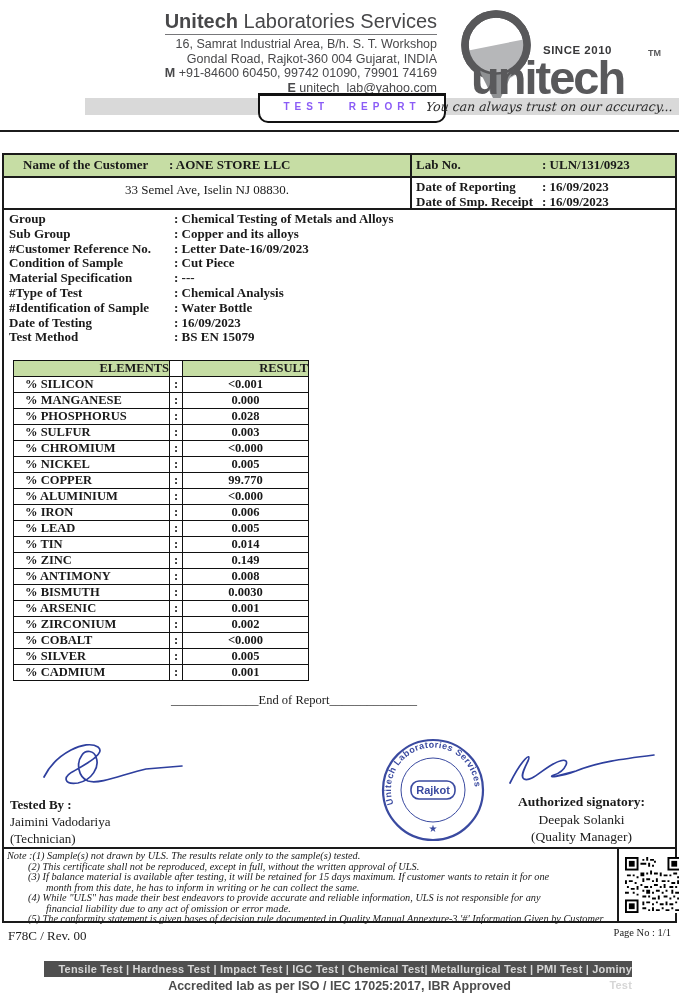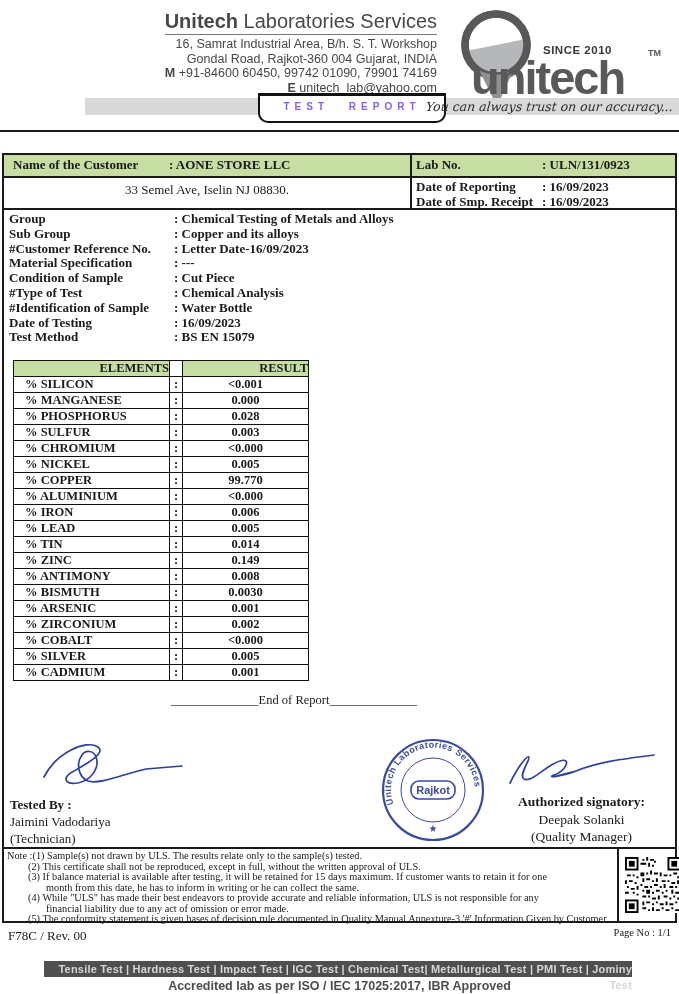--- a/index.html
+++ b/index.html
@@ -29,21 +29,21 @@
             font-weight:bold;font-size:10px;letter-spacing:5px;word-spacing:12px;color:#8b5cf6;}
   .tagline{position:absolute;right:6px;top:99px;font-style:italic;
            font-family:"DejaVu Serif",serif;font-size:12.5px;color:#2b2b2b;transform:skewX(-6deg);}
   .top-rule{position:absolute;left:0;right:0;top:130px;height:2px;background:#1c1c1c;}
   
   .doc{position:absolute;left:2px;top:153px;width:671px;height:766px;border:2px solid #1a1a1a;}
   .c-row1{position:absolute;left:0;top:0;width:100%;height:21px;background:#c6dda4;
           border-bottom:2px solid #1a1a1a;font-size:13px;font-weight:bold;}
   .c-vdiv{position:absolute;left:406px;top:0;width:2px;height:53px;background:#1a1a1a;}
   .c-hdiv{position:absolute;left:0;top:53px;width:100%;height:2px;background:#1a1a1a;}
-  .c-name-label{position:absolute;left:9px;top:2px;}
+  .c-name-label{position:absolute;left:19px;top:2px;}
   .c-name-value{position:absolute;left:165px;top:2px;}
   .c-lab-label{position:absolute;left:412px;top:2px;font-size:13px;font-weight:bold;}
   .c-lab-value{position:absolute;left:538px;top:2px;font-size:13px;font-weight:bold;}
   .c-addr{position:absolute;left:0;top:27px;width:406px;text-align:center;font-size:13px;}
   .c-line{position:absolute;left:412px;font-size:13px;font-weight:bold;display:flex;}
   .c-line .lab{width:126px;flex:none;}
   
   .details{position:absolute;left:5px;top:57px;width:662px;}
   .d-row{display:flex;font-size:13px;font-weight:bold;line-height:14.8px;}
   .d-label{width:165px;flex:none;}
@@ -61,21 +61,21 @@
   
   .sig-left{position:absolute;left:30px;top:578px;}
   .tested{position:absolute;left:6px;top:641px;font-size:13px;line-height:17px;}
   .tested .b{font-weight:bold;}
   .stamp{position:absolute;left:376px;top:582px;}
   .sig-right{position:absolute;left:498px;top:592px;}
   .auth{position:absolute;left:470px;top:638px;width:215px;text-align:center;
         font-size:13.5px;line-height:17.5px;}
   .auth .b{font-weight:bold;}
   
-  .notes{position:absolute;left:0;top:692px;width:100%;height:72px;border-top:2px solid #1a1a1a;}
+  .notes{position:absolute;left:0;top:692px;width:100%;height:72px;border-top:2px solid #1a1a1a;font-style:italic;}
   .notes-text{position:absolute;left:3px;top:2px;width:606px;font-size:10.3px;line-height:10.5px;}
   .n1{padding-left:21px;} .n2{padding-left:39px;}
   .notes-vdiv{position:absolute;left:613px;top:0;width:2px;height:100%;background:#1a1a1a;}
   .qr{position:absolute;left:621px;top:8px;}
   
   .form-no{position:absolute;left:8px;top:928px;font-size:13px;}
   .page-no{position:absolute;right:8px;top:927px;font-size:10.5px;}
   .tests-bar{position:absolute;left:44px;top:961px;width:588px;height:16px;background:#4f4f4f;
              color:#d6d6d6;font-family:"Liberation Sans",sans-serif;font-size:11px;
              font-weight:bold;text-align:right;line-height:16px;letter-spacing:.2px;}
@@ -145,27 +145,27 @@
           <span class="d-label">Sub Group</span>
           <span class="d-value">: Copper and its alloys</span>
         </div>
 
         <div class="d-row">
           <span class="d-label">#Customer Reference No.</span>
           <span class="d-value">: Letter Date-16/09/2023</span>
         </div>
 
         <div class="d-row">
+          <span class="d-label">Condition of Sample</span>
+          <span class="d-value">: Cut Piece</span>
+        </div>
+
+        <div class="d-row">
           <span class="d-label">Material Specification</span>
           <span class="d-value">: ---</span>
-        </div>
-
-        <div class="d-row">
-          <span class="d-label">Condition of Sample</span>
-          <span class="d-value">: Cut Piece</span>
         </div>
 
         <div class="d-row">
           <span class="d-label">#Type of Test</span>
           <span class="d-value">: Chemical Analysis</span>
         </div>
 
         <div class="d-row">
           <span class="d-label">#Identification of Sample</span>
           <span class="d-value">: Water Bottle</span>

